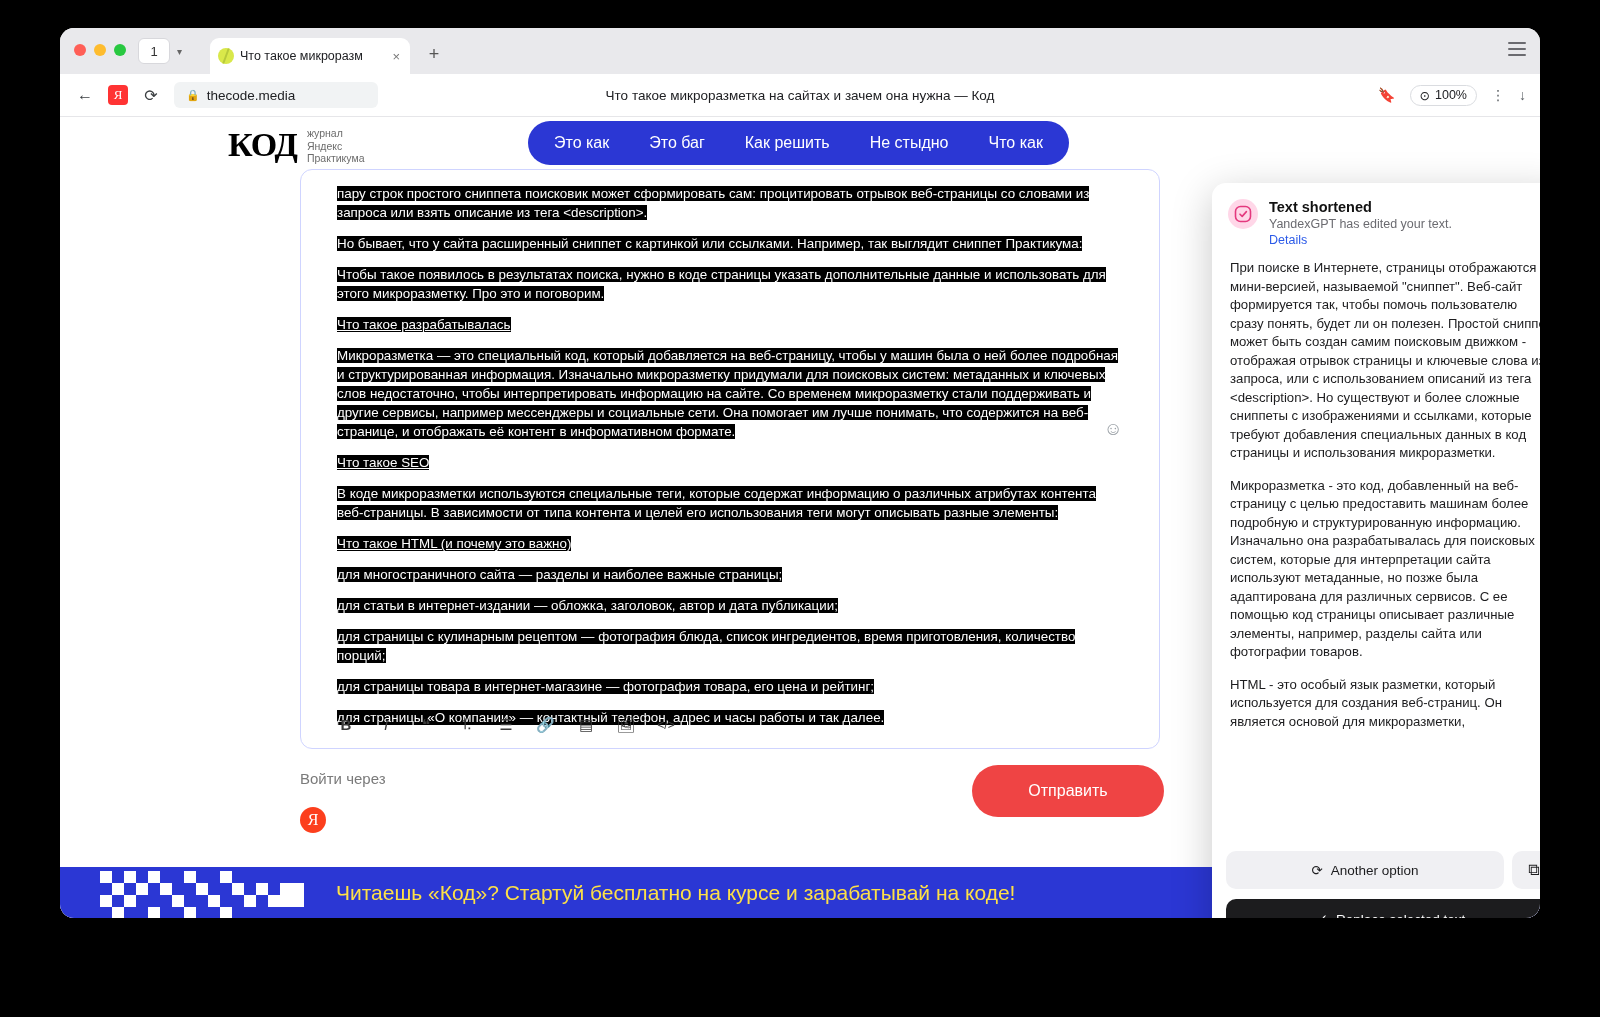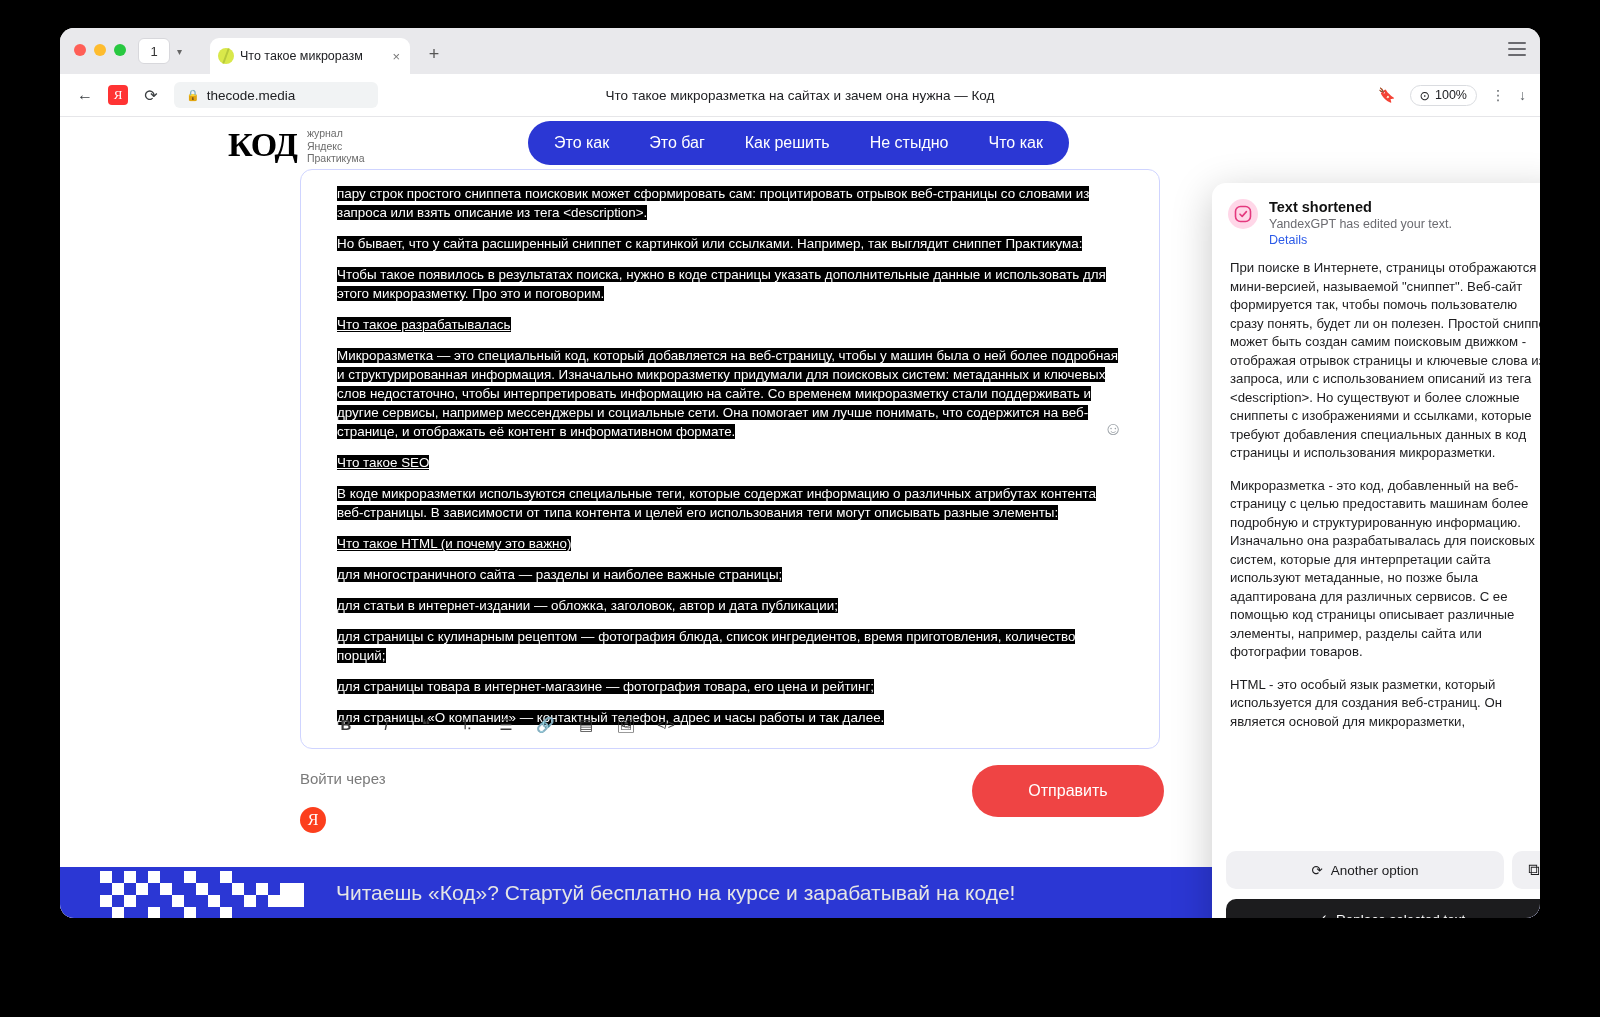--- a/index.html
+++ b/index.html
@@ -318,21 +318,21 @@
     overflow: hidden;
   }
   .pixelart {
     width: 200px; height: 52px;
     margin-left: 40px;
     position: relative;
     flex: 0 0 200px;
   }
   .px { position: absolute; background: #fff; width: 12px; height: 12px; }
   .promo-text {
-    color: #e5e5e5;
+    color: #fde047;
     font-size: 21px;
     margin-left: 36px;
     white-space: nowrap;
   }
   .promo-btn {
     position: absolute;
     right: 120px;
     bottom: 4px;
     width: 200px;
     height: 36px;

